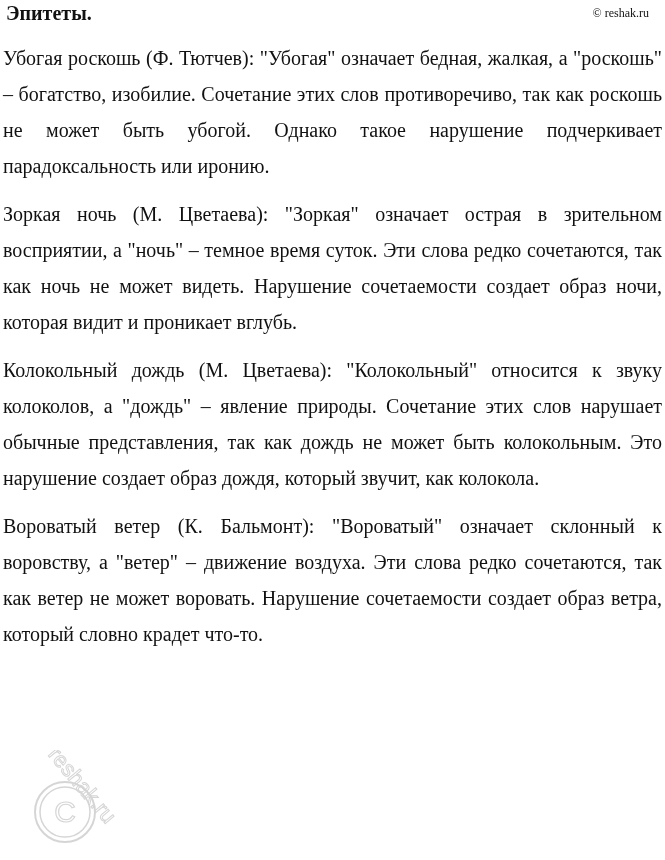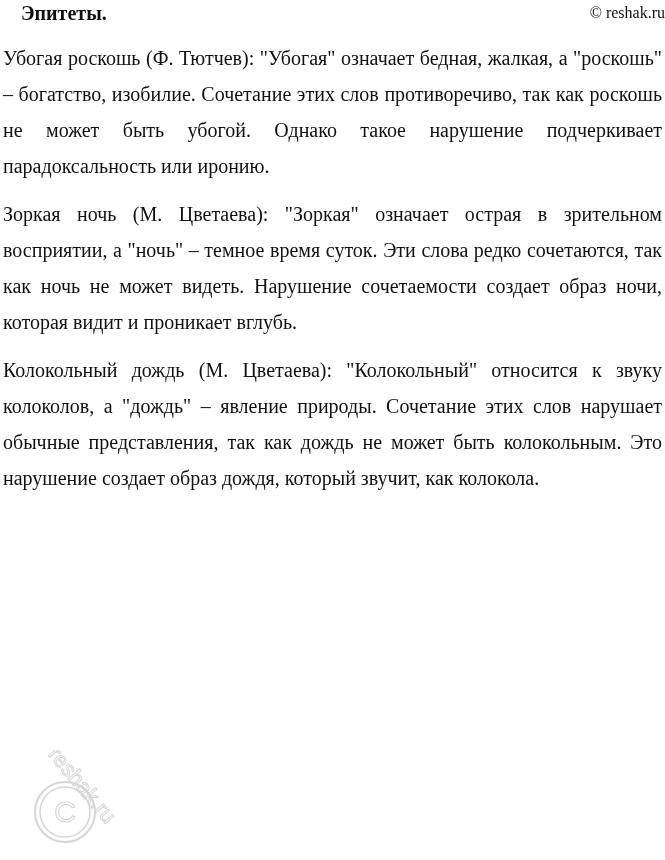--- a/index.html
+++ b/index.html
@@ -17,31 +17,31 @@
   }
   .header {
     position: absolute;
     top: 0;
     left: 0;
     width: 665px;
     height: 30px;
   }
   .title {
     position: absolute;
-    left: 21px;
+    left: 6px;
     top: -1px;
     font-weight: bold;
     font-size: 20px;
     line-height: 28px;
   }
   .copyright {
     position: absolute;
-    right: 0;
+    right: 16px;
     top: -1px;
-    font-size: 16px;
+    font-size: 12px;
     line-height: 28px;
   }
   .content {
     position: absolute;
     left: 3px;
     top: 40px;
     width: 659px;
   }
   .para {
     margin: 0 0 12px 0;
@@ -64,20 +64,21 @@
 
 <div class="header">
   <div class="title">Эпитеты.</div>
   <div class="copyright">© reshak.ru</div>
 </div>
 
 <div class="content">
   <p class="para">Убогая роскошь (Ф. Тютчев): "Убогая" означает бедная, жалкая, а "роскошь" – богатство, изобилие. Сочетание этих слов противоречиво, так как роскошь не может быть убогой. Однако такое нарушение подчеркивает парадоксальность или иронию.</p>
   <p class="para">Зоркая ночь (М. Цветаева): "Зоркая" означает острая в зрительном восприятии, а "ночь" – темное время суток. Эти слова редко сочетаются, так как ночь не может видеть. Нарушение сочетаемости создает образ ночи, которая видит и проникает вглубь.</p>
   <p class="para">Колокольный дождь (М. Цветаева): "Колокольный" относится к звуку колоколов, а "дождь" – явление природы. Сочетание этих слов нарушает обычные представления, так как дождь не может быть колокольным. Это нарушение создает образ дождя, который звучит, как колокола.</p>
+  <p class="para">Вороватый ветер (К. Бальмонт): "Вороватый" означает склонный к воровству, а "ветер" – движение воздуха. Эти слова редко сочетаются, так как ветер не может воровать. Нарушение сочетаемости создает образ ветра, который словно крадет что-то.</p>
 </div>
 
 <div class="watermark">
   <svg width="130" height="110" viewBox="0 0 130 110">
     <circle cx="45" cy="62" r="30" fill="none" stroke="#888" stroke-width="2"></circle>
     <circle cx="45" cy="62" r="25" fill="none" stroke="#888" stroke-width="1.5"></circle>
     <text x="45" y="72" font-size="30" text-anchor="middle" fill="none" stroke="#888" stroke-width="1.2" font-family="Liberation Sans, sans-serif">C</text>
     <text x="20" y="20" font-size="22" fill="none" stroke="#888" stroke-width="1" font-family="Liberation Sans, sans-serif" transform="rotate(50 40 20)">reshak.ru</text>
   </svg>
 </div>

